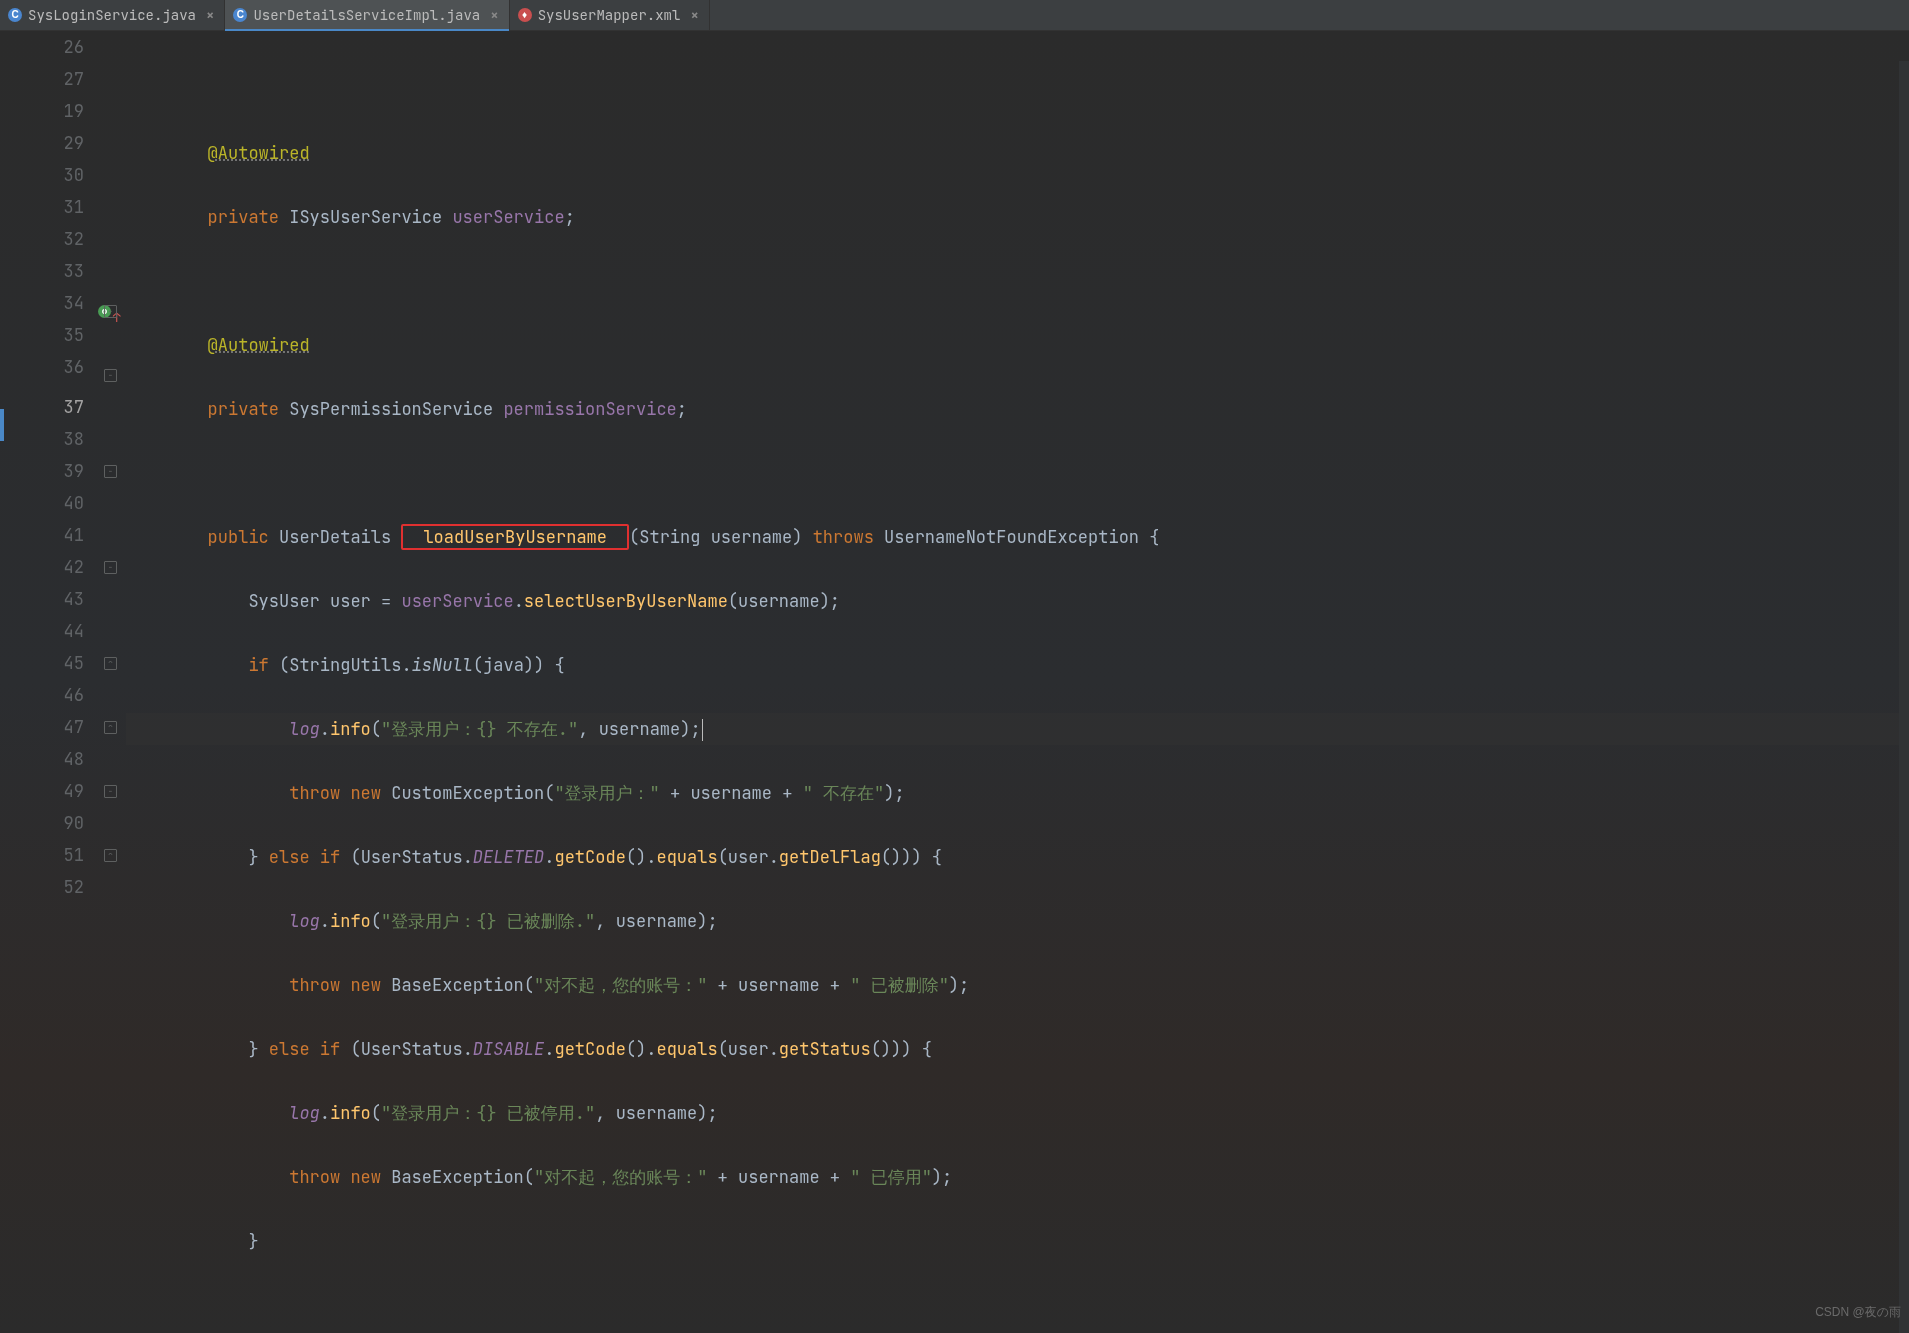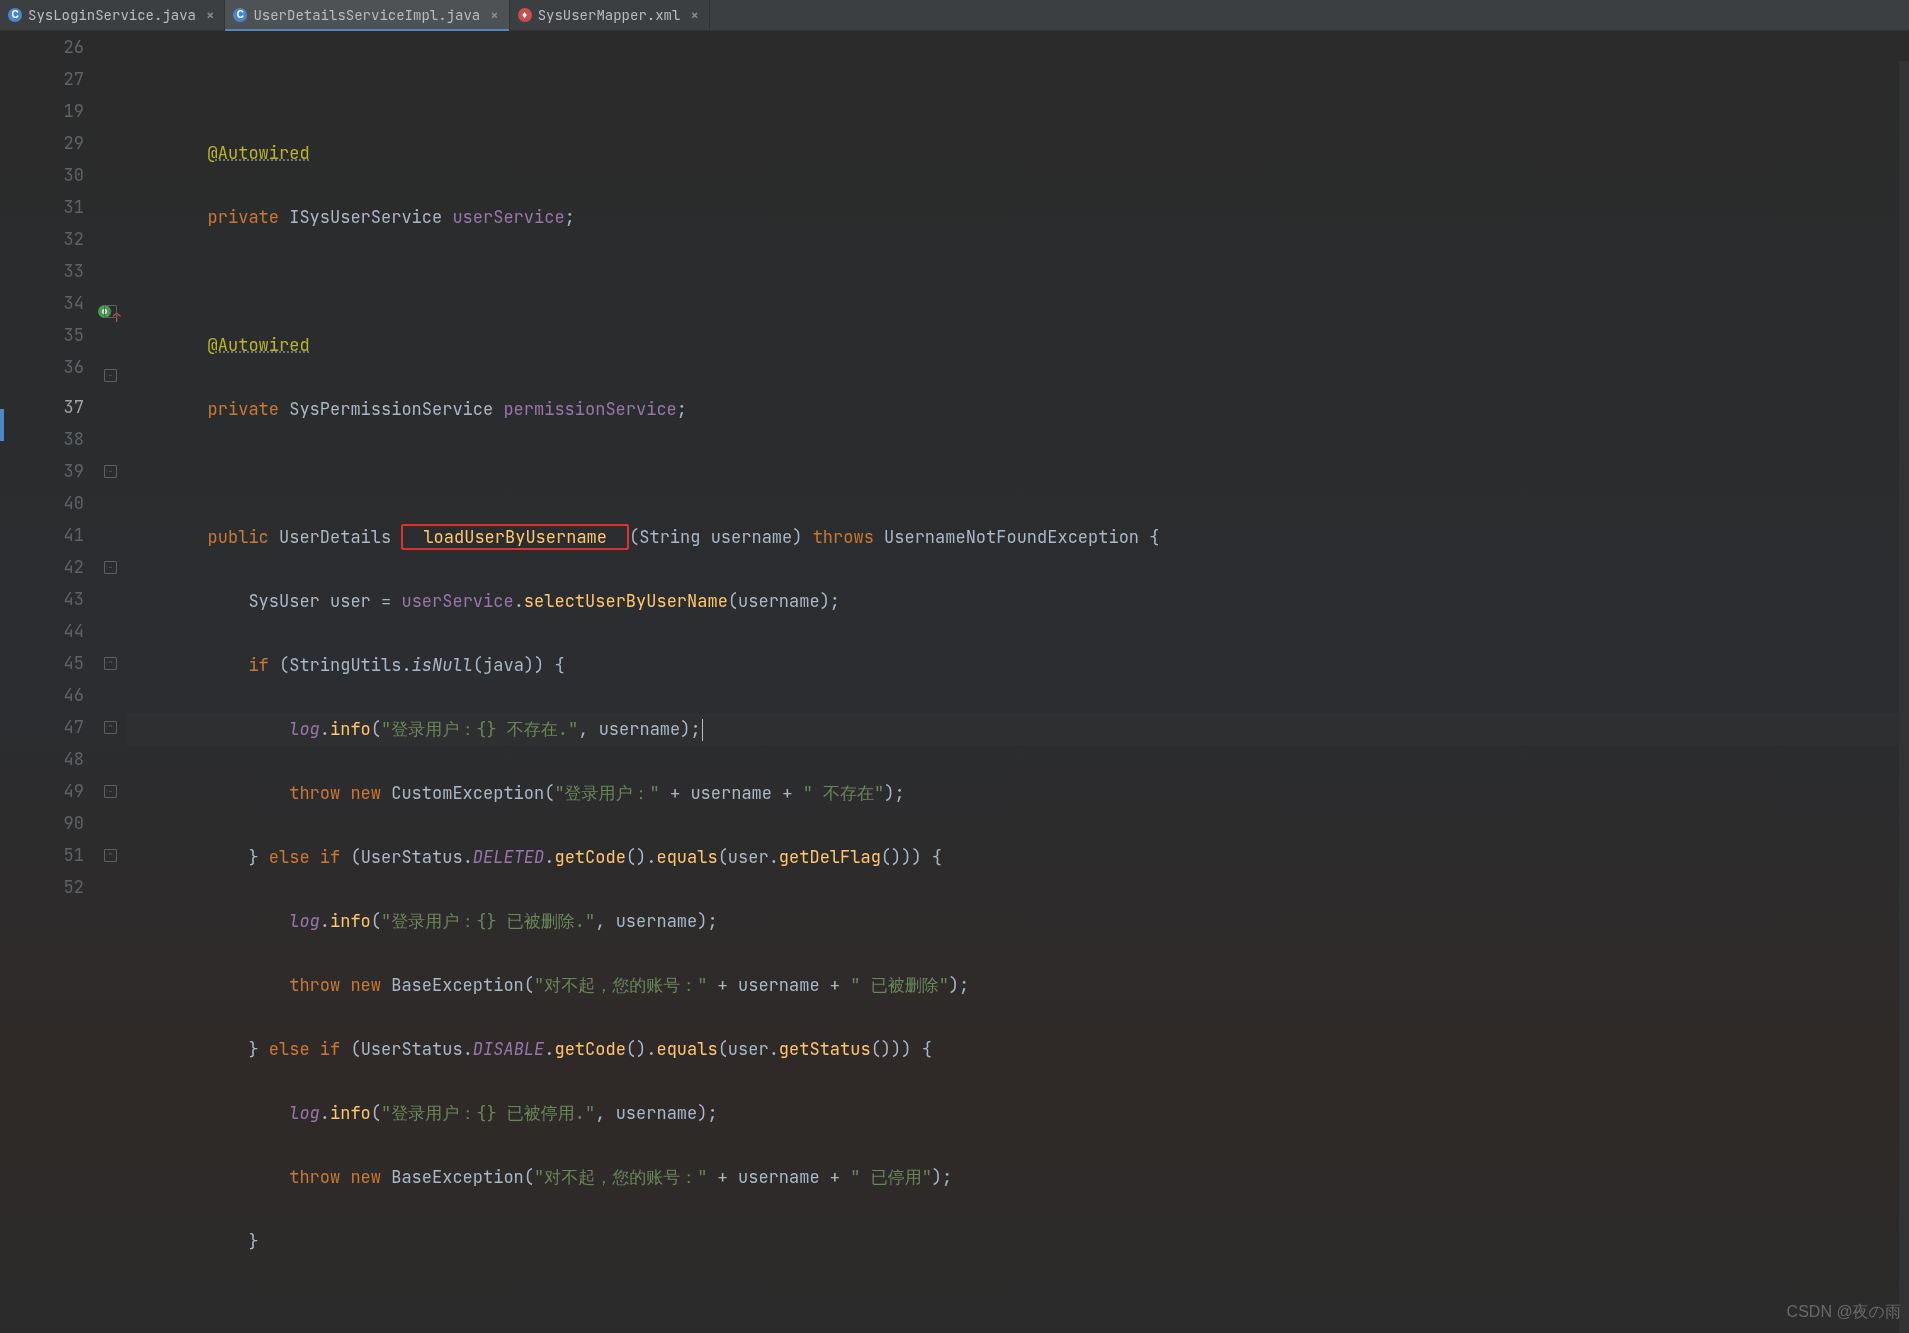--- a/index.html
+++ b/index.html
@@ -31,21 +31,21 @@
   .meth-decl{color:#ffc66d;}
   .str{color:#6a8759;}
   .ital{font-style:italic;}
   .par{color:#a9b7c6;}
   .static{font-style:italic;color:#a9b7c6;margin-top:17px;}
   .boxed{border:2px solid #e03030;padding:0 20px;border-radius:2px;}
   .wav{text-decoration:underline dotted #808080;}
   .caret{display:inline-block;width:1px;height:22px;background:#bbbbbb;vertical-align:middle;margin-left:1px;}
   .lmark{position:absolute;left:0;top:0;width:4px;}
   .lmark .m{position:absolute;left:0;width:4px;}
-  .watermark{position:absolute;right:8px;bottom:6px;font-size:16px;color:#6a6a6a;font-family:sans-serif;}
+  .watermark{position:absolute;right:8px;bottom:6px;font-size:12px;color:#6a6a6a;font-family:sans-serif;}
   .rmap{position:absolute;right:0;top:30px;bottom:0;width:10px;background:#313335;}
 </style>
 </head>
 <body>
 
 <div class="tabbar">
   <div class="tab">
     <span class="ficon java">C</span>
     <span>SysLoginService.java</span>
     <span class="cls">×</span>

